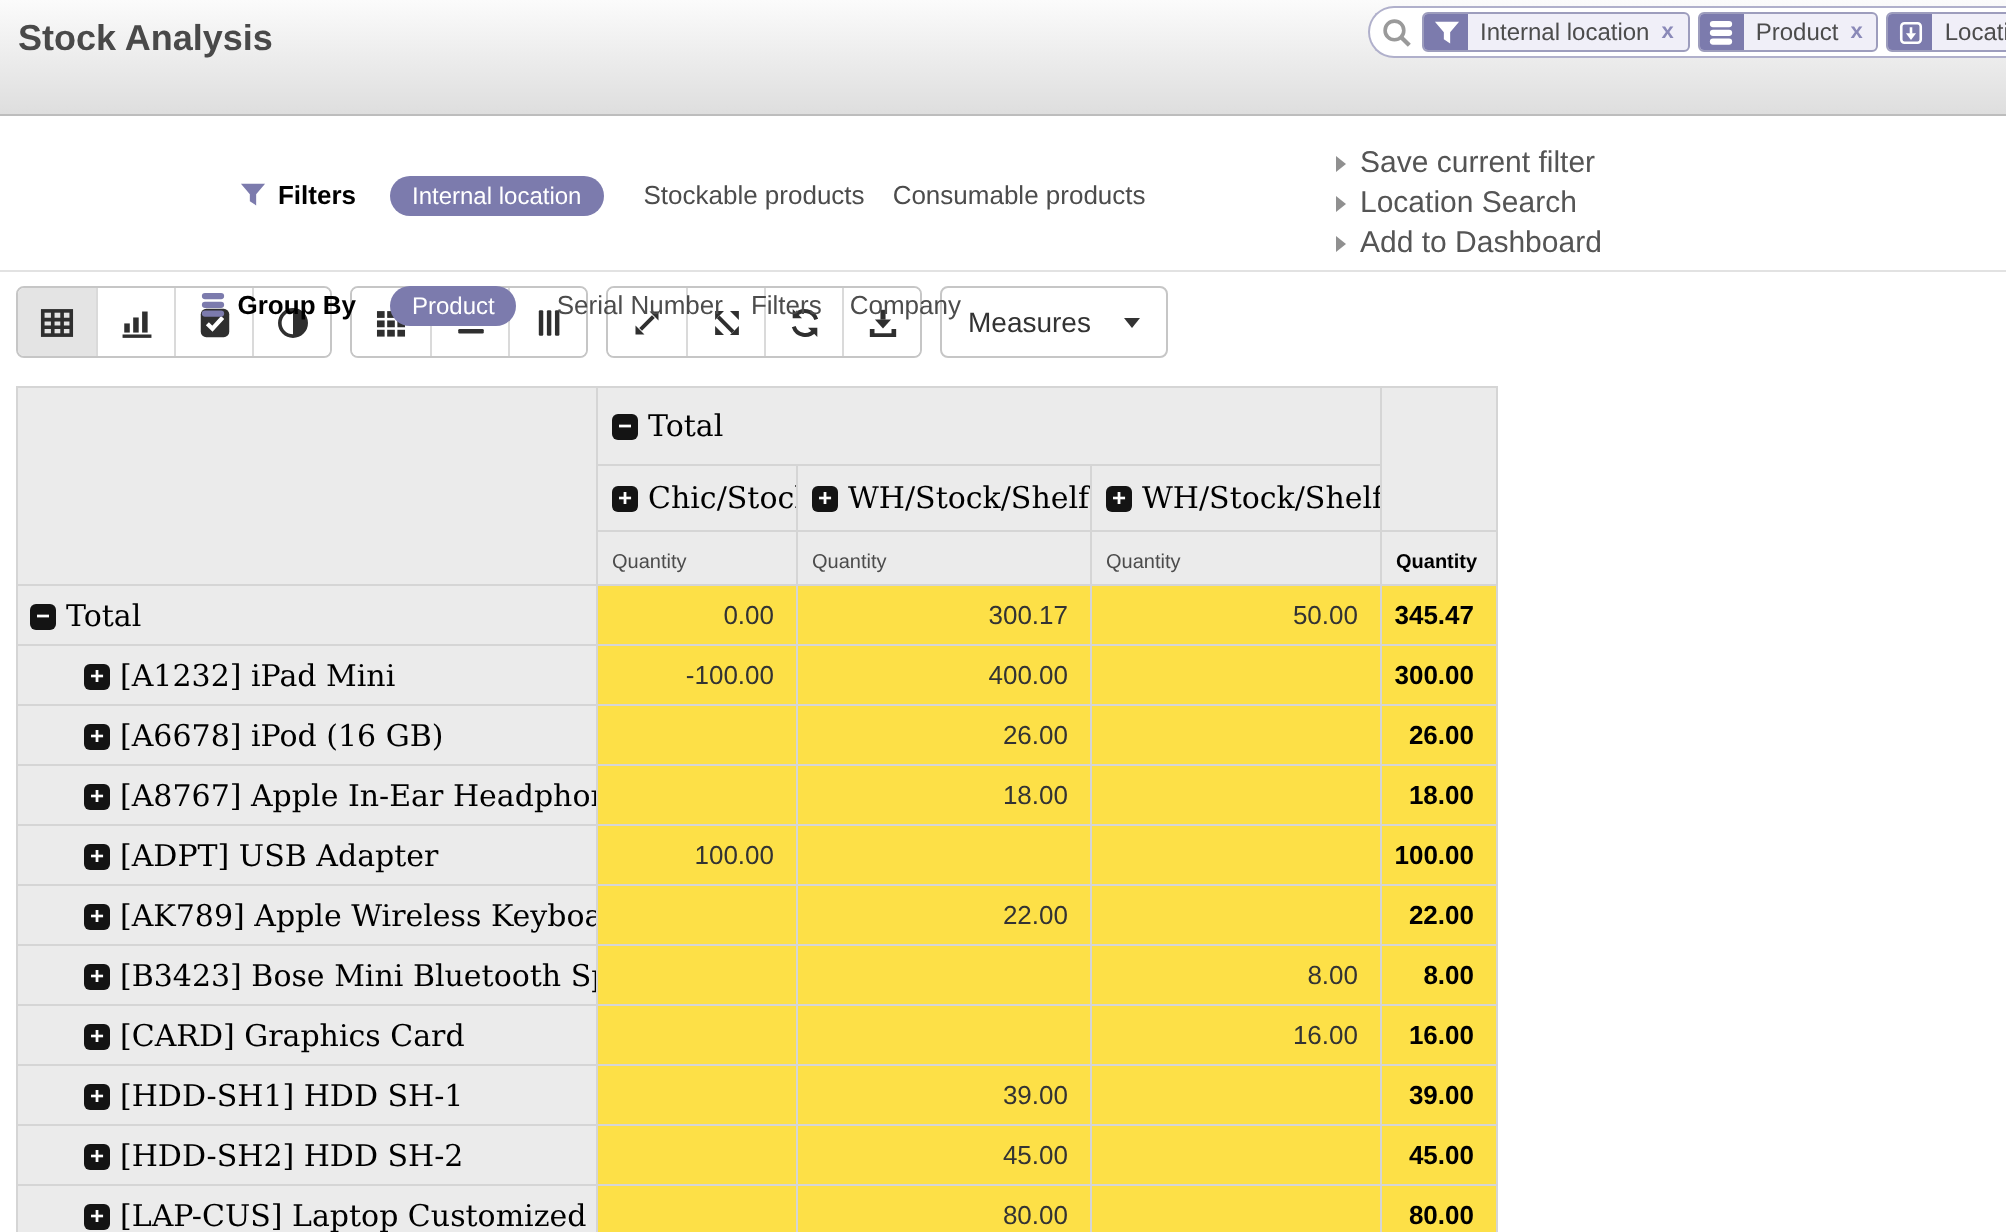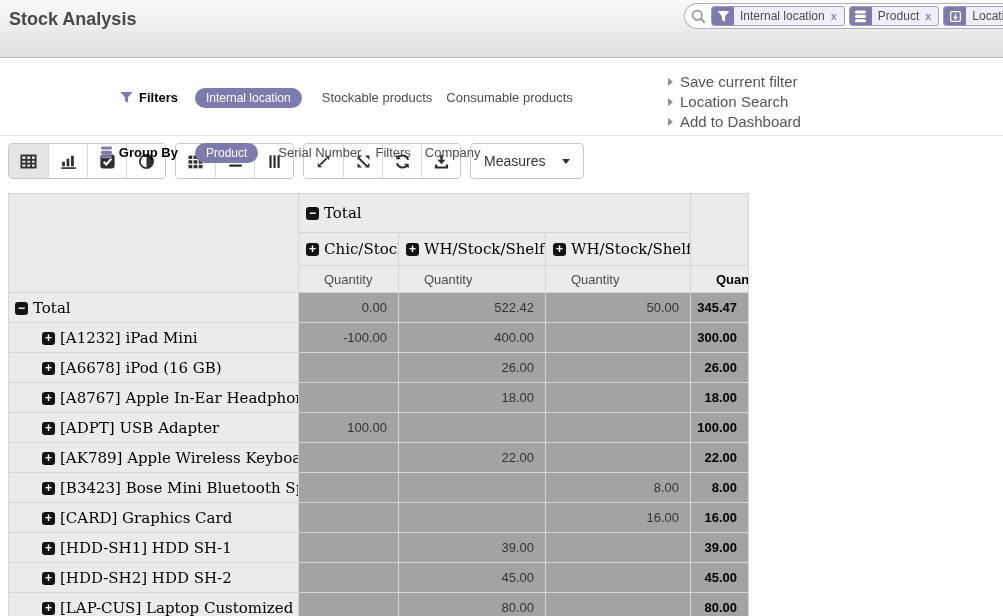--- a/index.html
+++ b/index.html
@@ -56,26 +56,26 @@
   .caret-down{width:0;height:0;border-top:5px solid #333;border-left:4px solid transparent;border-right:4px solid transparent;}
   
   table.pivot{margin:8px 0 0 8px;border-collapse:collapse;table-layout:fixed;width:740px;}
   .pivot th,.pivot td{border:1px solid #d5d5d5;box-sizing:border-box;overflow:hidden;white-space:nowrap;}
   .pivot thead th{background:#ebebeb;text-align:left;font-weight:normal;}
   .pivot thead tr:nth-child(1){height:39px;}
   .pivot thead tr:nth-child(2){height:33px;}
   .pivot thead tr:nth-child(3){height:27px;}
   .pivot tbody tr{height:30px;}
   .total-hdr,.col-hdr{font-family:"DejaVu Serif","Liberation Serif",serif;font-size:15px;color:#000;padding-left:7px;cursor:pointer;}
-  .meas{font-size:13px;color:#4c4c4c;padding:0 0 5px 25px;vertical-align:bottom;cursor:pointer;}
+  .meas{font-size:10px;color:#4c4c4c;padding:0 0 5px 7px;vertical-align:bottom;cursor:pointer;}
   .meas.tot-meas{font-weight:bold;color:#000;}
   .corner,.last-top{background:#ebebeb;}
   .rlab{background:#ebebeb;font-family:"DejaVu Serif","Liberation Serif",serif;font-size:15px;color:#000;padding-left:6px;cursor:pointer;}
   tr.lvl1 .rlab{padding-left:33px;}
-  .num{text-align:right;padding-right:11px;font-size:13px;color:#333;background:#a3a3a3;cursor:pointer;}
+  .num{text-align:right;padding-right:11px;font-size:13px;color:#333;background:#fde047;cursor:pointer;}
   .num.tot{font-weight:bold;color:#000;}
   .sq{display:inline-block;width:13px;height:13px;background:#141414;border-radius:3px;color:#fff;
     text-align:center;font:bold 12px/13px "Liberation Sans",sans-serif;margin-right:5px;vertical-align:1px;}
   .sq.plus::before{content:"+";}
   .sq.minus::before{content:"\2212";}
 </style>
 </head>
 <body>
 
 <div class="topbar">
@@ -353,21 +353,21 @@
       <th class="meas">Quantity</th>
       <th class="meas">Quantity</th>
       <th class="meas">Quantity</th>
       <th class="meas tot-meas">Quantity</th>
     </tr>
   </thead>
   <tbody id="pivot-body">
       <tr class="lvl0">
         <td class="rlab"><span class="sq minus"></span><span>Total</span></td>
         <td class="num">0.00</td>
-        <td class="num">522.42</td>
+        <td class="num">300.17</td>
         <td class="num">50.00</td>
         <td class="num tot">345.47</td>
       </tr>
       <tr class="lvl1">
         <td class="rlab"><span class="sq plus"></span><span>[A1232] iPad Mini</span></td>
         <td class="num">-100.00</td>
         <td class="num">400.00</td>
         <td class="num"></td>
         <td class="num tot">300.00</td>
       </tr>

